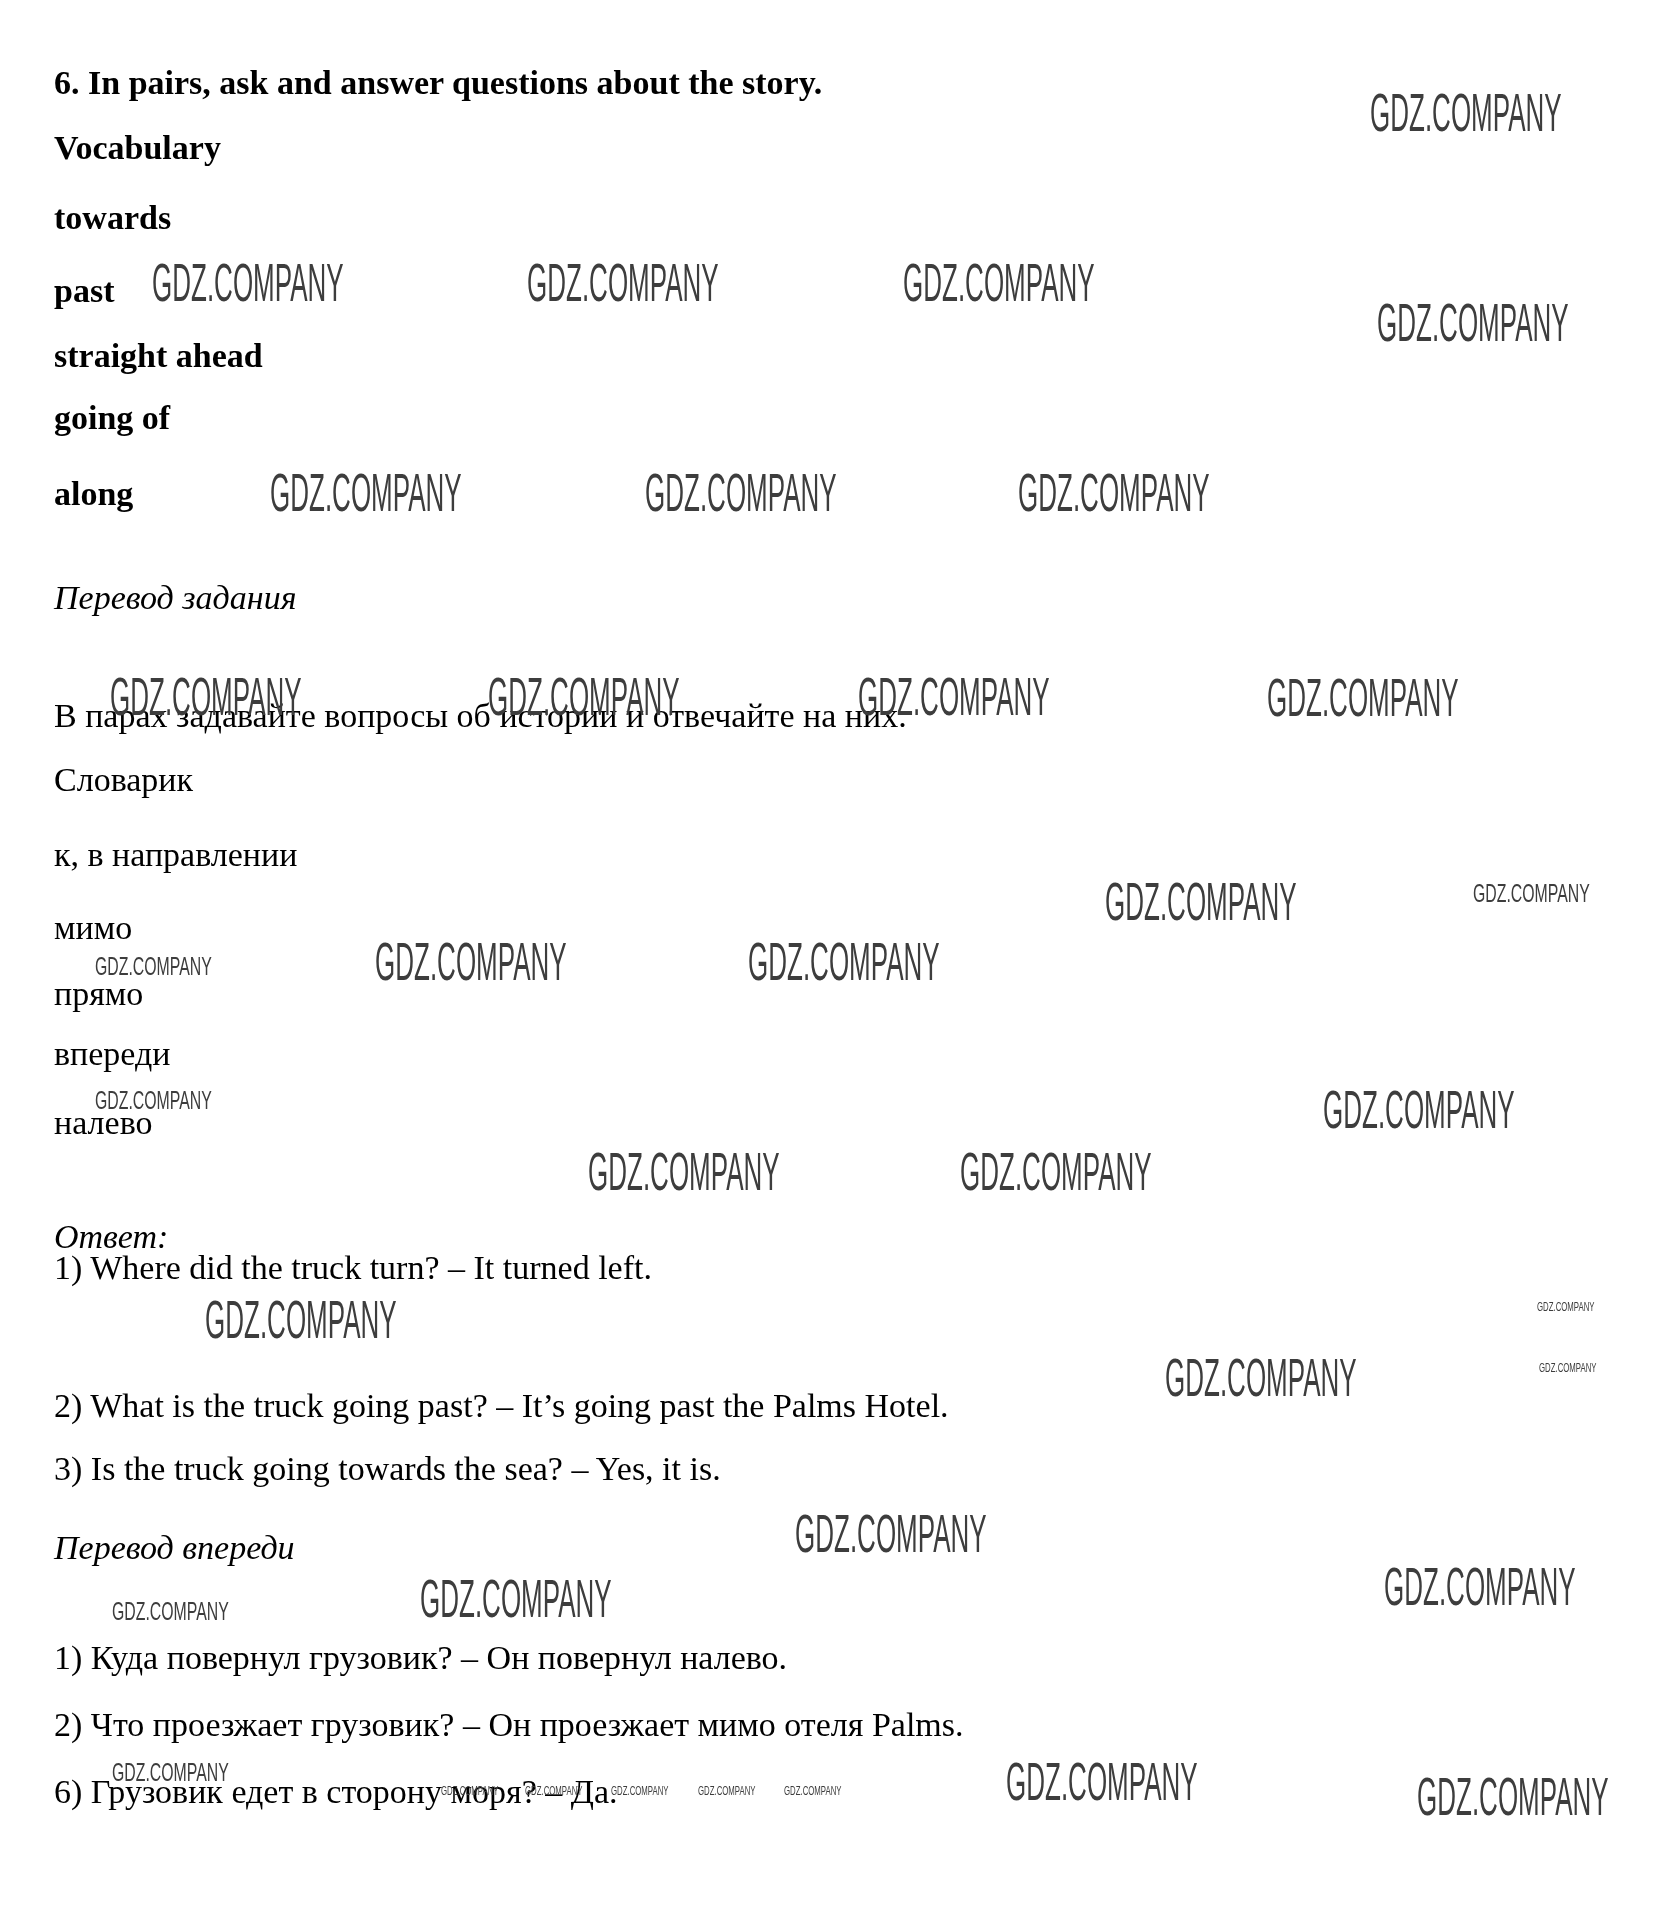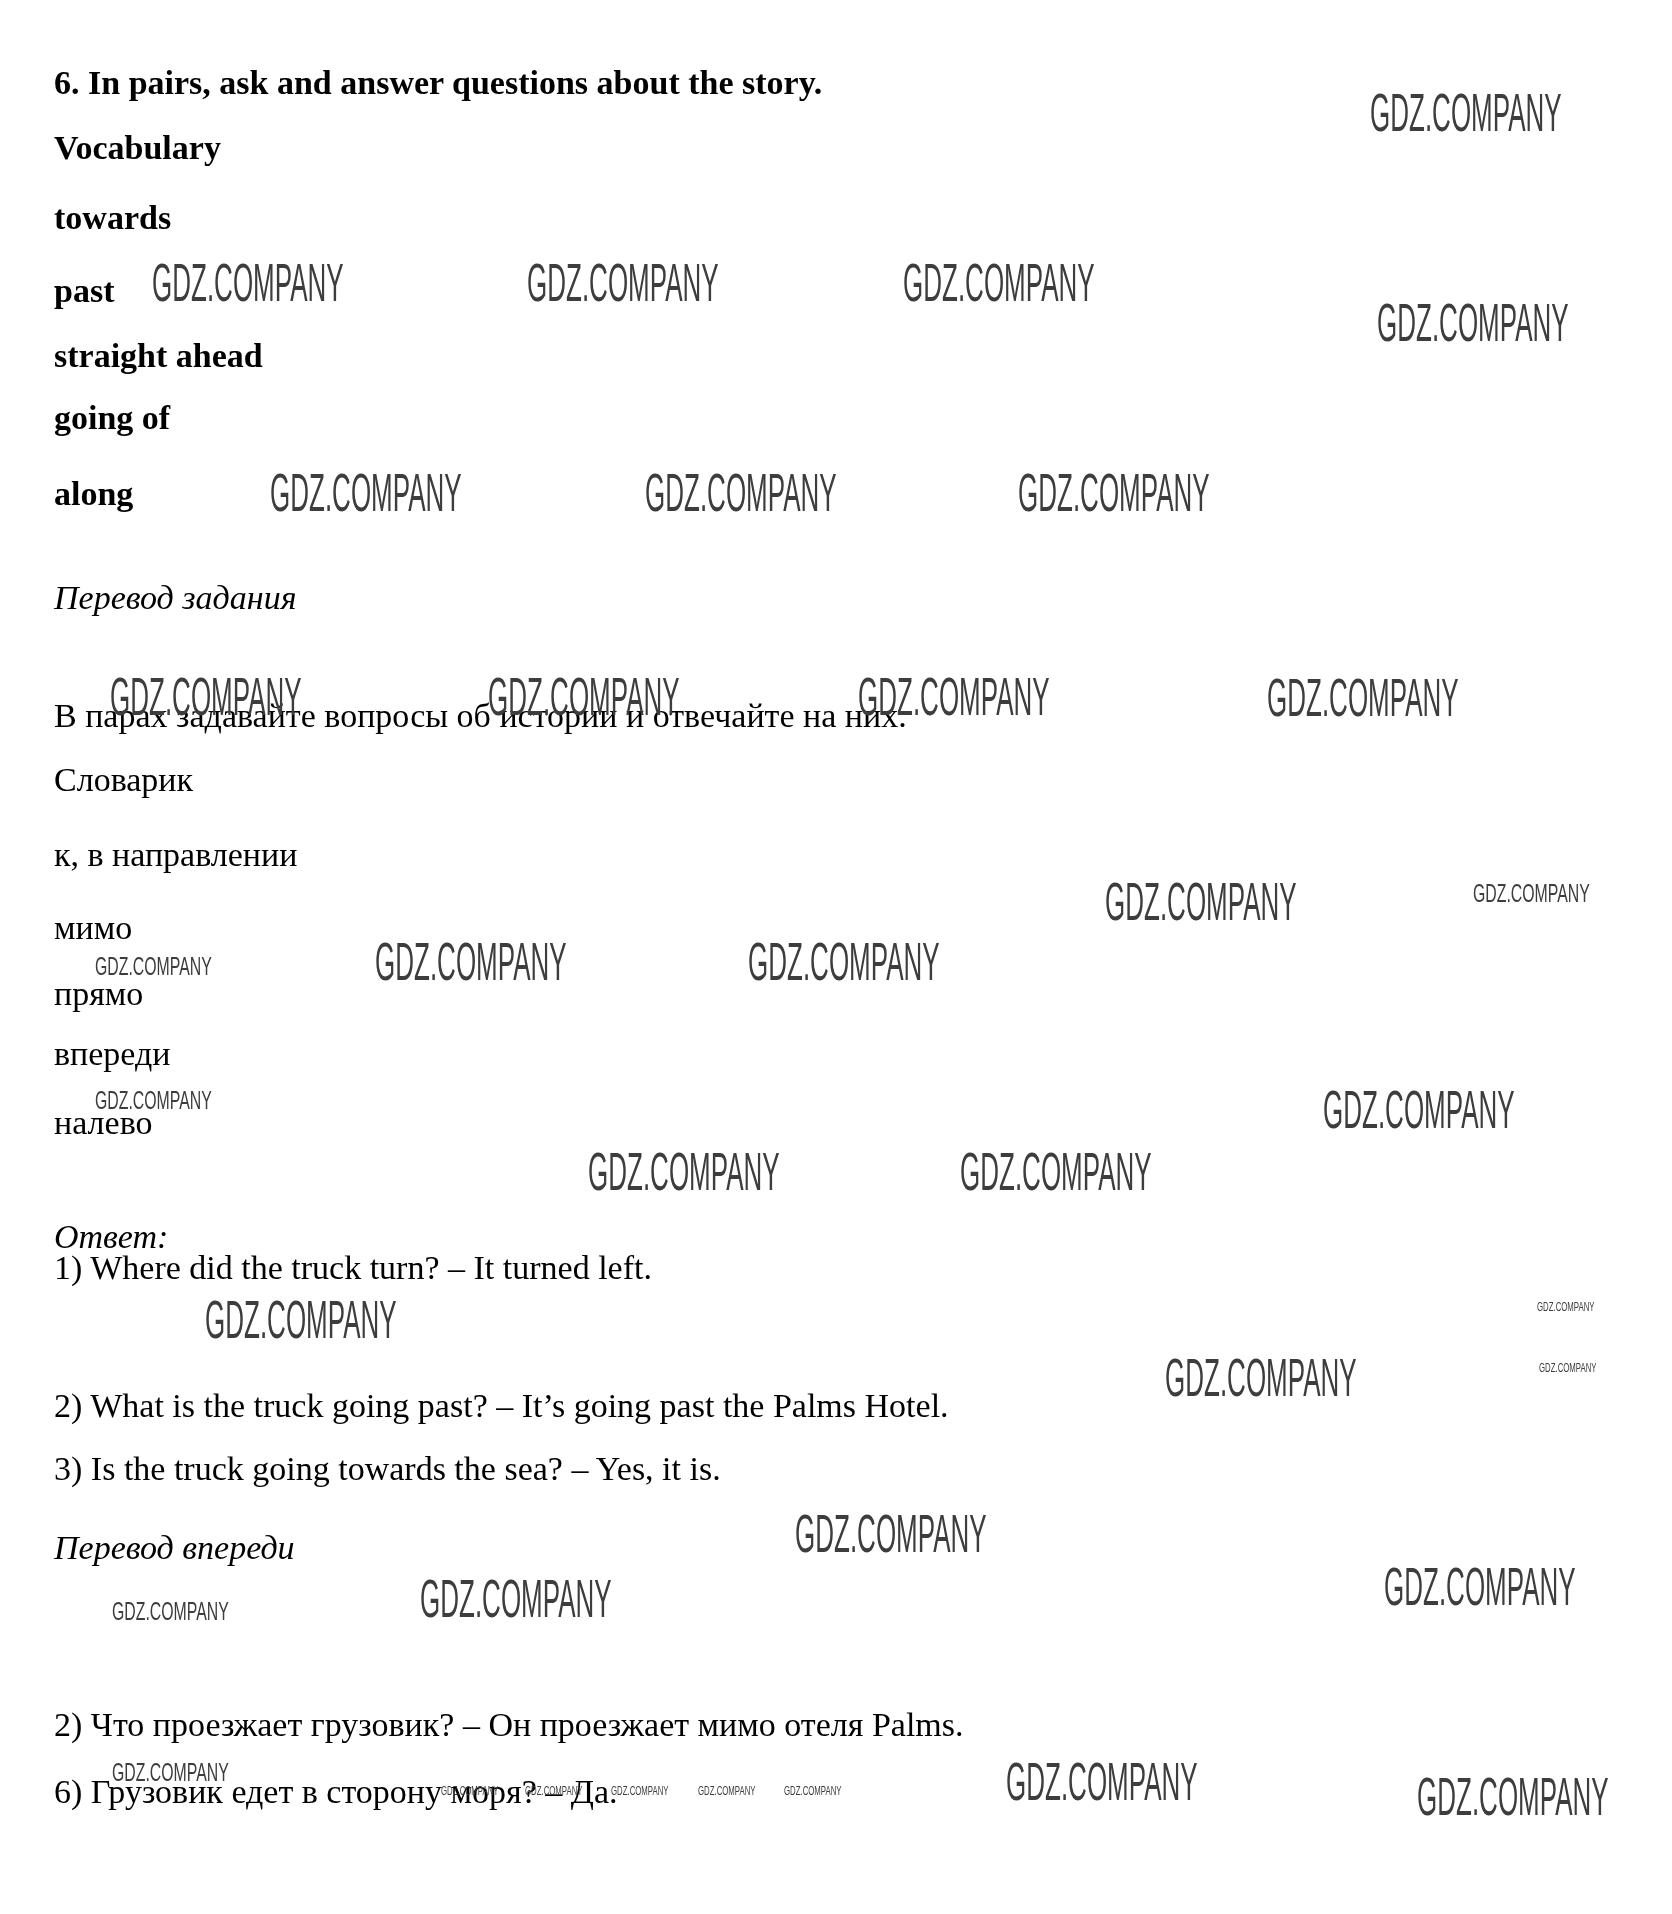--- a/index.html
+++ b/index.html
@@ -61,20 +61,21 @@
   <div class="line" style="top:974px">прямо</div>
   <div class="line" style="top:1034px">впереди</div>
   <div class="line" style="top:1103px">налево</div>
 
   <div class="line italic" style="top:1217px">Ответ:</div>
   <div class="line" style="top:1248px">1) Where did the truck turn? – It turned left.</div>
   <div class="line" style="top:1386px">2) What is the truck going past? – It’s going past the Palms Hotel.</div>
   <div class="line" style="top:1449px">3) Is the truck going towards the sea? – Yes, it is.</div>
 
   <div class="line italic" style="top:1528px">Перевод впереди</div>
+  <div class="line" style="top:1638px">1) Куда повернул грузовик? – Он повернул налево.</div>
   <div class="line" style="top:1705px">2) Что проезжает грузовик? – Он проезжает мимо отеля Palms.</div>
   <div class="line" style="top:1772px">6) Грузовик едет в сторону моря? – Да.</div>
 
   <div class="wm r" style="left:1370px;top:81px">GDZ.COMPANY</div>
   <div class="wm r" style="left:152px;top:251px">GDZ.COMPANY</div>
   <div class="wm r" style="left:527px;top:251px">GDZ.COMPANY</div>
   <div class="wm r" style="left:903px;top:251px">GDZ.COMPANY</div>
   <div class="wm r" style="left:1377px;top:291px">GDZ.COMPANY</div>
   <div class="wm r" style="left:270px;top:461px">GDZ.COMPANY</div>
   <div class="wm r" style="left:645px;top:461px">GDZ.COMPANY</div>

